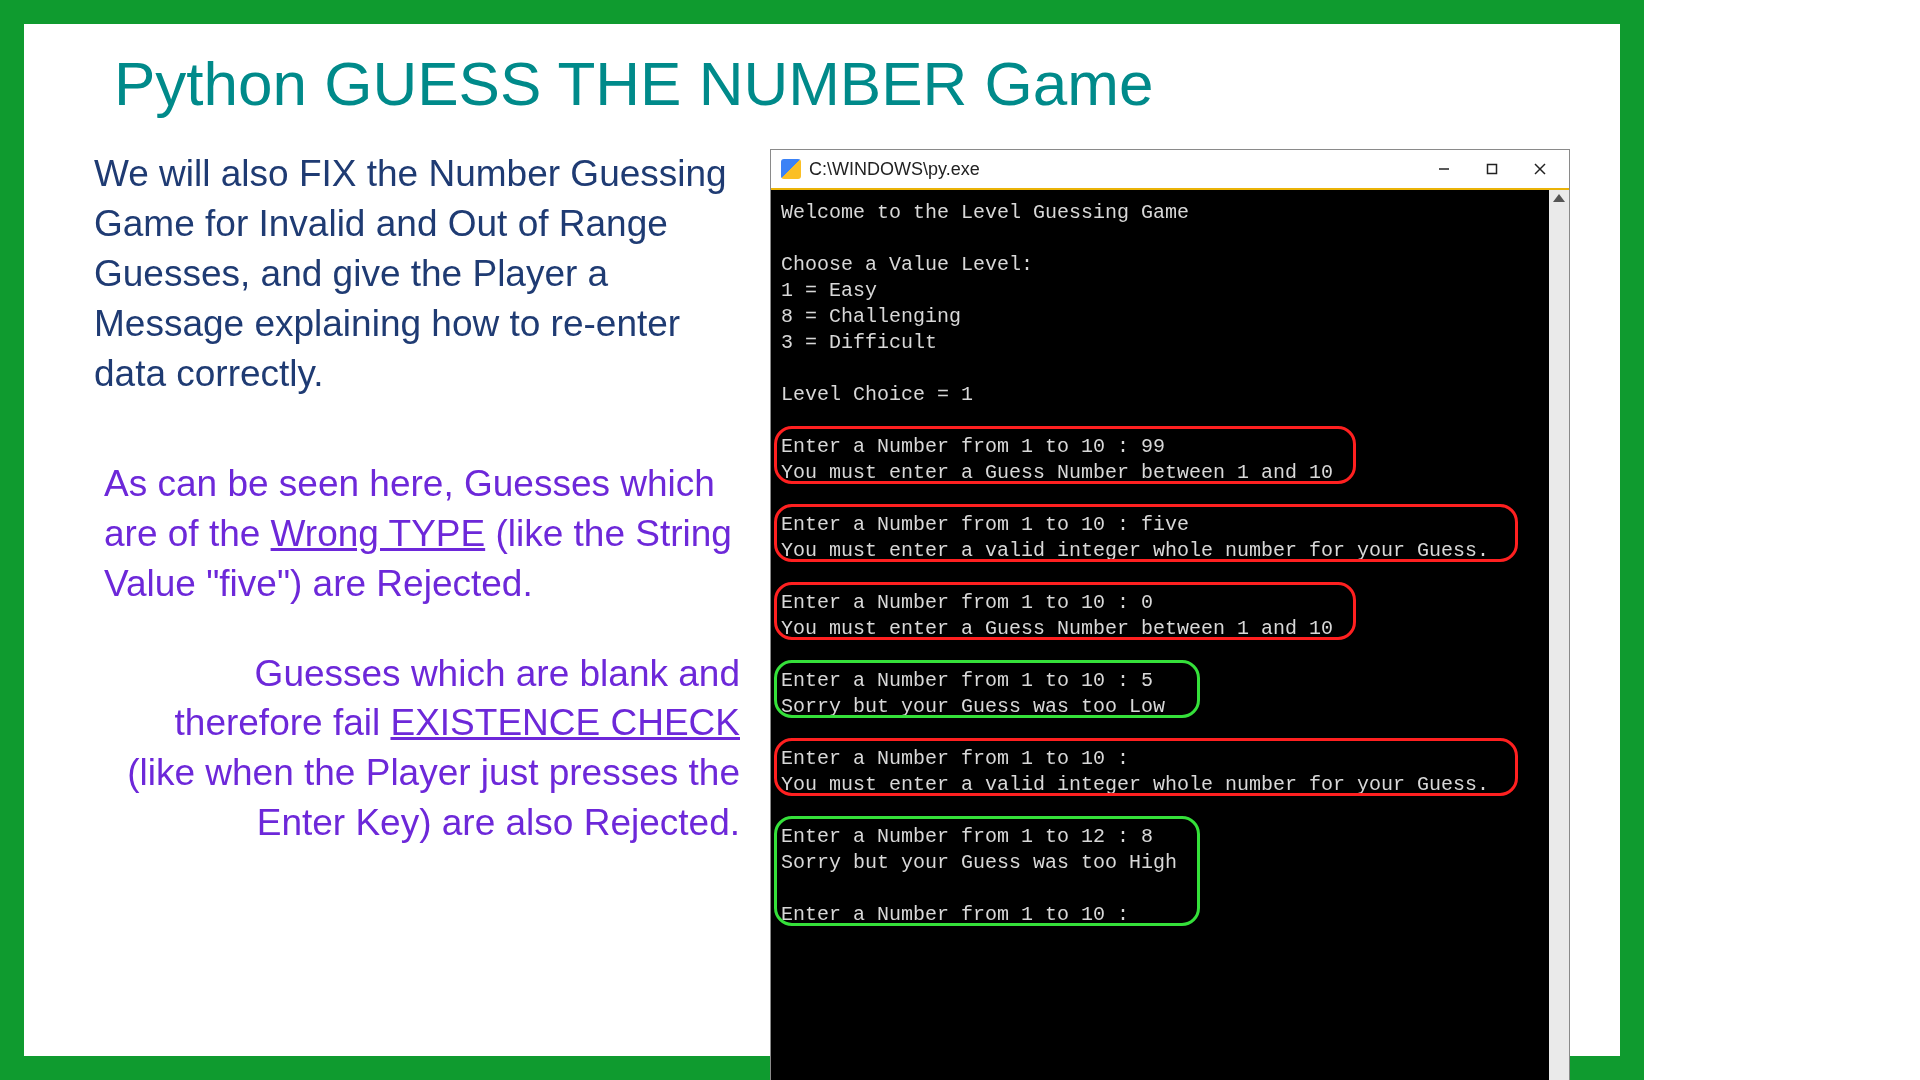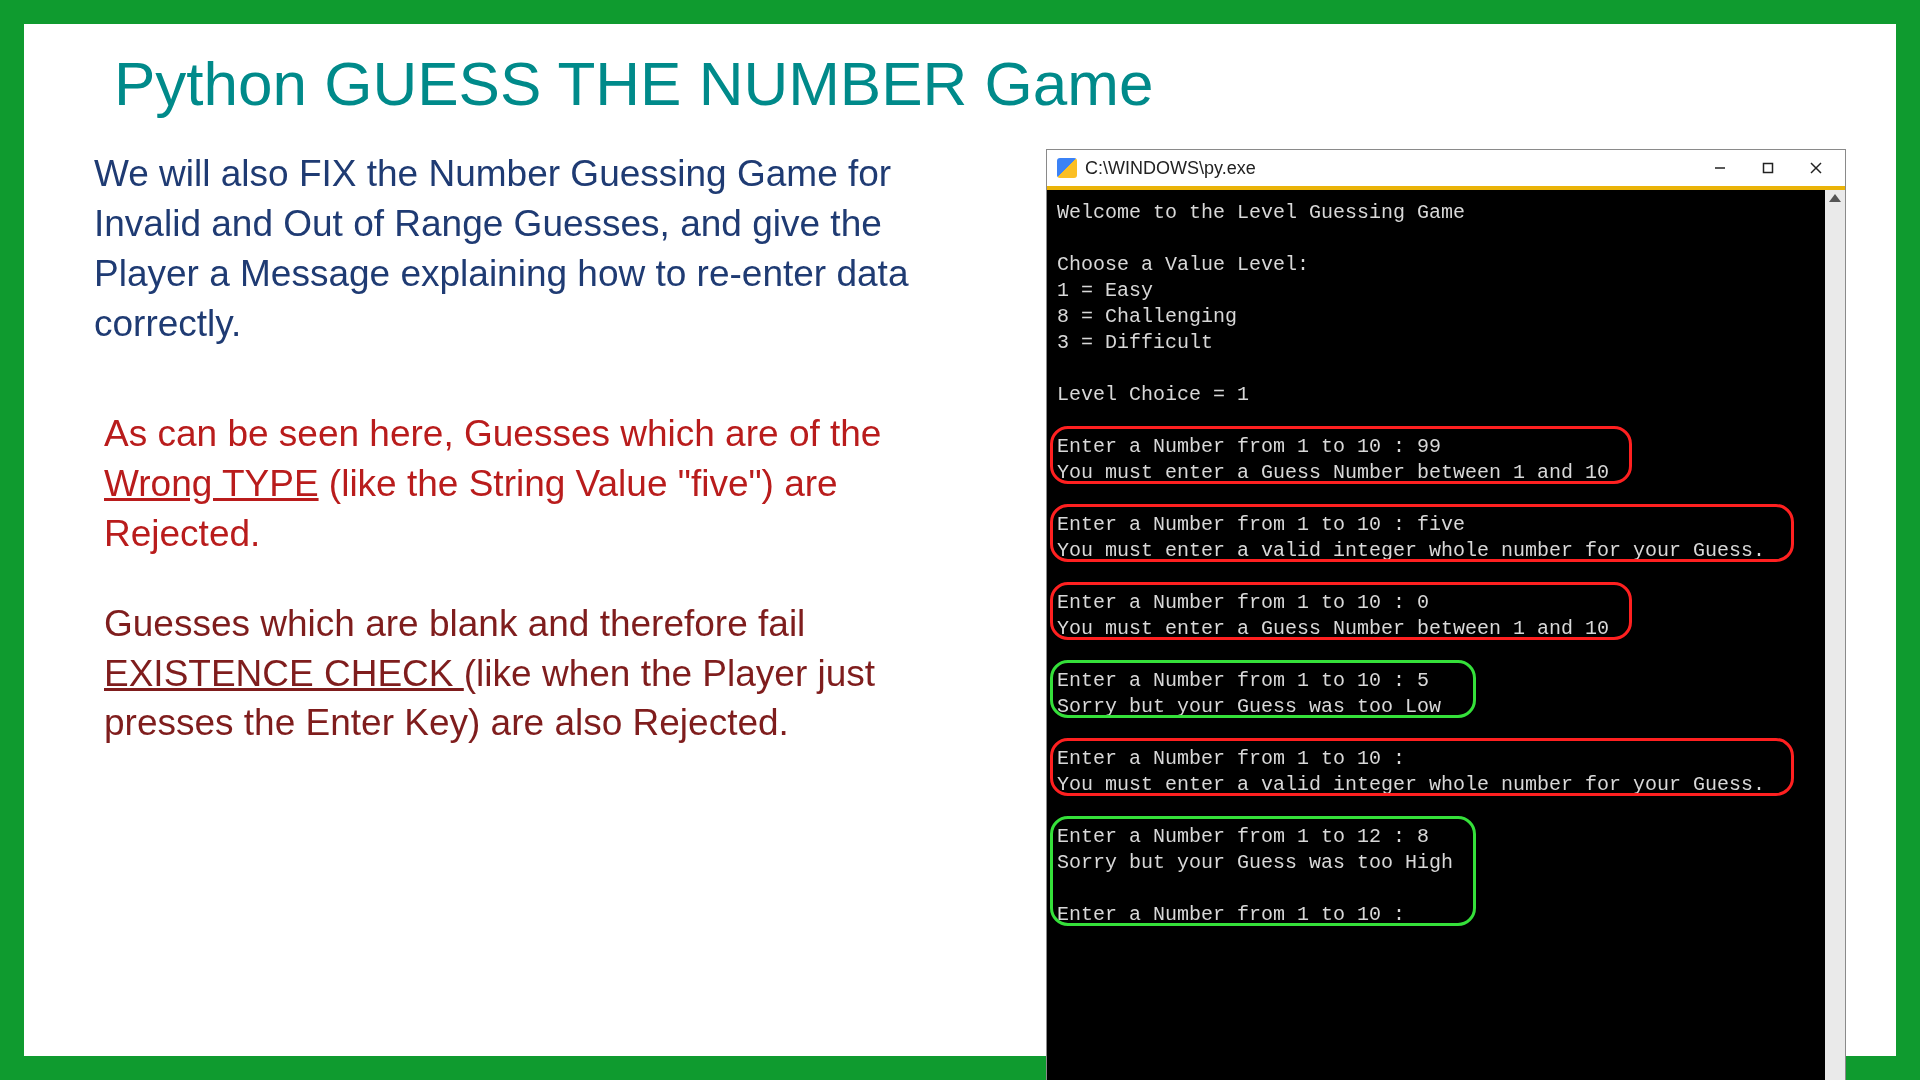--- a/index.html
+++ b/index.html
@@ -1,18 +1,18 @@
 <!DOCTYPE html>
 <html><head>
 <meta charset="utf-8">
 <style>
   * { box-sizing: border-box; margin: 0; padding: 0; }
   html, body { width: 1920px; height: 1080px; font-family: "Segoe UI", Arial, sans-serif; }
   .outer {
-    width: 1920px; height: 1080px;
+    width: 1644px; height: 1080px;
     background: #0f9b2f;
     padding: 24px;
   }
   .inner {
     width: 100%; height: 100%;
     background: #ffffff;
     padding: 24px 50px 40px 70px;
     display: flex;
     flex-direction: column;
   }
@@ -27,40 +27,40 @@
     display: flex;
     flex: 1;
     gap: 30px;
   }
   .left {
     flex: 1.05;
     font-size: 37px;
     line-height: 1.35;
   }
   .p-darkblue { color: #1f3b73; margin-bottom: 60px; }
-  .p-pink { color: #b91c1c; margin-bottom: 40px; margin-left: 10px; }
+  .p-pink { color: #6d28d9; margin-bottom: 40px; margin-left: 10px; }
   .p-teal { color: #008a8a; margin-bottom: 40px; margin-left: 10px; }
-  .p-purple { color: #7f1d1d; margin-left: 10px; }
+  .p-purple { color: #6d28d9; margin-left: 10px; text-align: right; }
   .u { text-decoration: underline; }
 
   .right { flex: 1; display: flex; justify-content: flex-end; }
   .window {
     width: 800px;
     border: 1px solid #8a8a8a;
     background: #ffffff;
     display: flex;
     flex-direction: column;
   }
   .titlebar {
     height: 40px;
     display: flex;
     align-items: center;
     padding: 0 6px 0 10px;
     background: #ffffff;
-    border-bottom: 4px solid #eab308;
+    border-bottom: 2px solid #eab308;
     font-size: 18px;
     color: #222;
   }
   .win-icon {
     width: 20px; height: 20px; margin-right: 8px;
     display: inline-block;
     background: linear-gradient(135deg,#3b82f6 0 50%, #fbbf24 50% 100%);
     border-radius: 3px;
     flex-shrink: 0;
   }

